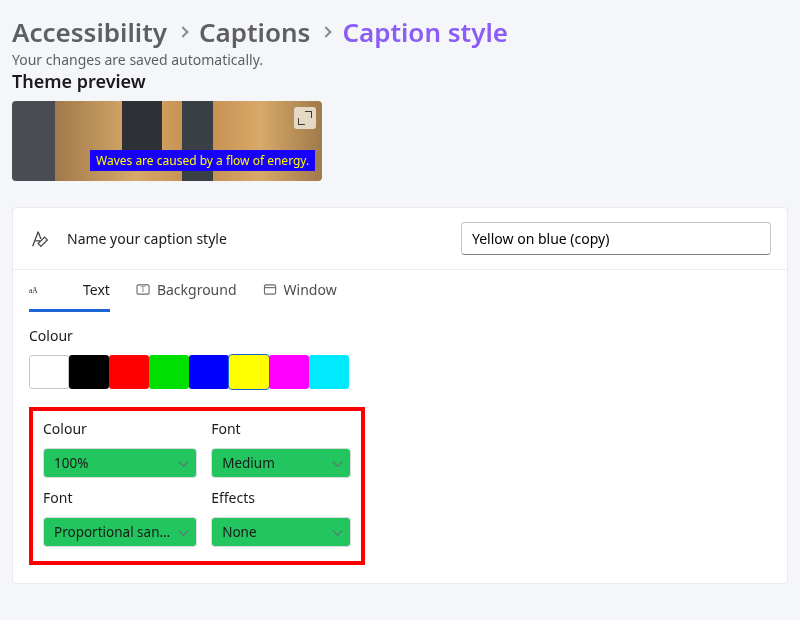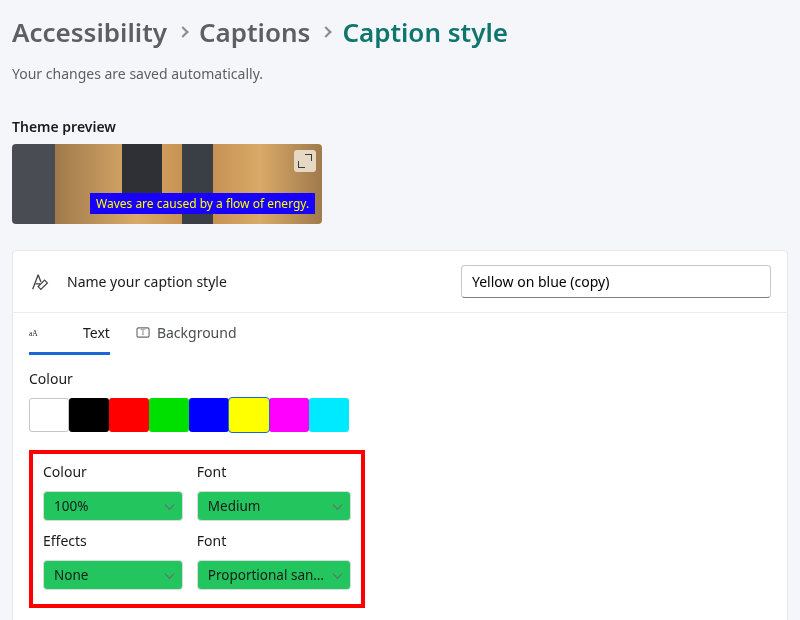--- a/index.html
+++ b/index.html
@@ -16,30 +16,30 @@
   .page { padding: 14px 12px 0 12px; }
   .breadcrumb {
     display: flex;
     align-items: center;
     gap: 10px;
     font-size: 26px;
     font-weight: 600;
     color: #5e5f63;
   }
   .breadcrumb .crumb { font-weight:600; }
-  .breadcrumb .current { color: #0f766e; }
+  .breadcrumb .current { color: #8b5cf6; }
   .breadcrumb .chev {
     display:inline-block; width:8px; height:8px;
     border-right:2px solid #8a8b90; border-top:2px solid #8a8b90;
     transform: rotate(45deg);
     margin: 0 2px;
   }
-  .save-note { margin-top: 14px; font-size: 14px; color: #5d5f64; }
-
-  .preview-label { margin-top: 34px; font-weight:600; font-size:14px; }
+  .save-note { font-size: 14px; color: #5d5f64; }
+
+  .preview-label { font-weight:600; font-size:18px; }
 
   .preview-thumb {
     margin-top: 8px;
     width: 310px; height: 80px;
     border-radius: 4px;
     position: relative;
     overflow: hidden;
     background:
       linear-gradient(90deg, #4a4c53 0%, #4a4c53 14%, #a07a4c 14%, #d8a968 40%, #c79354 55%, #3a3e45 55%, #3a3e45 65%, #c79354 65%, #d8a968 80%, #a07a4c 100%),
       linear-gradient(#b78c58, #c99c63);
@@ -187,20 +187,29 @@
       </div>
       <div class="tab">
         <span class="tab-icon">
           <svg viewBox="0 0 16 14" width="15" height="13" fill="none" stroke="#6a6b70" stroke-width="1.2">
             <rect x="1" y="2" width="13" height="10" rx="1.5"></rect>
             <text x="5" y="10" font-size="8" fill="#6a6b70" stroke="none" font-family="Segoe UI">T</text>
           </svg>
         </span>
         <span>Background</span>
       </div>
+      <div class="tab">
+        <span class="tab-icon">
+          <svg viewBox="0 0 16 14" width="15" height="13" fill="none" stroke="#6a6b70" stroke-width="1.2">
+            <rect x="1.5" y="2" width="12" height="10" rx="1.5"></rect>
+            <line x1="1.5" y1="5" x2="13.5" y2="5"></line>
+          </svg>
+        </span>
+        <span>Window</span>
+      </div>
     </div>
 
     <div class="section">
 
       <div class="field-label">Colour</div>
       <div class="swatches">
         <div class="swatch white"></div>
         <div class="swatch black"></div>
         <div class="swatch red"></div>
         <div class="swatch green"></div>
@@ -220,33 +229,33 @@
             </div>
           </div>
           <div>
             <div class="field-label">Font</div>
             <div class="combo">
               <span>Medium</span>
               <span class="chev-d"></span>
             </div>
           </div>
           <div>
+            <div class="field-label">Font</div>
+            <div class="combo">
+              <span>Proportional san…</span>
+              <span class="chev-d"></span>
+            </div>
+          </div>
+          <div>
             <div class="field-label">Effects</div>
             <div class="combo">
               <span>None</span>
               <span class="chev-d"></span>
             </div>
           </div>
-          <div>
-            <div class="field-label">Font</div>
-            <div class="combo">
-              <span>Proportional san…</span>
-              <span class="chev-d"></span>
-            </div>
-          </div>
         </div>
       </div>
 
     </div>
 
   </div>
 
 </div>
 
 </body></html>

